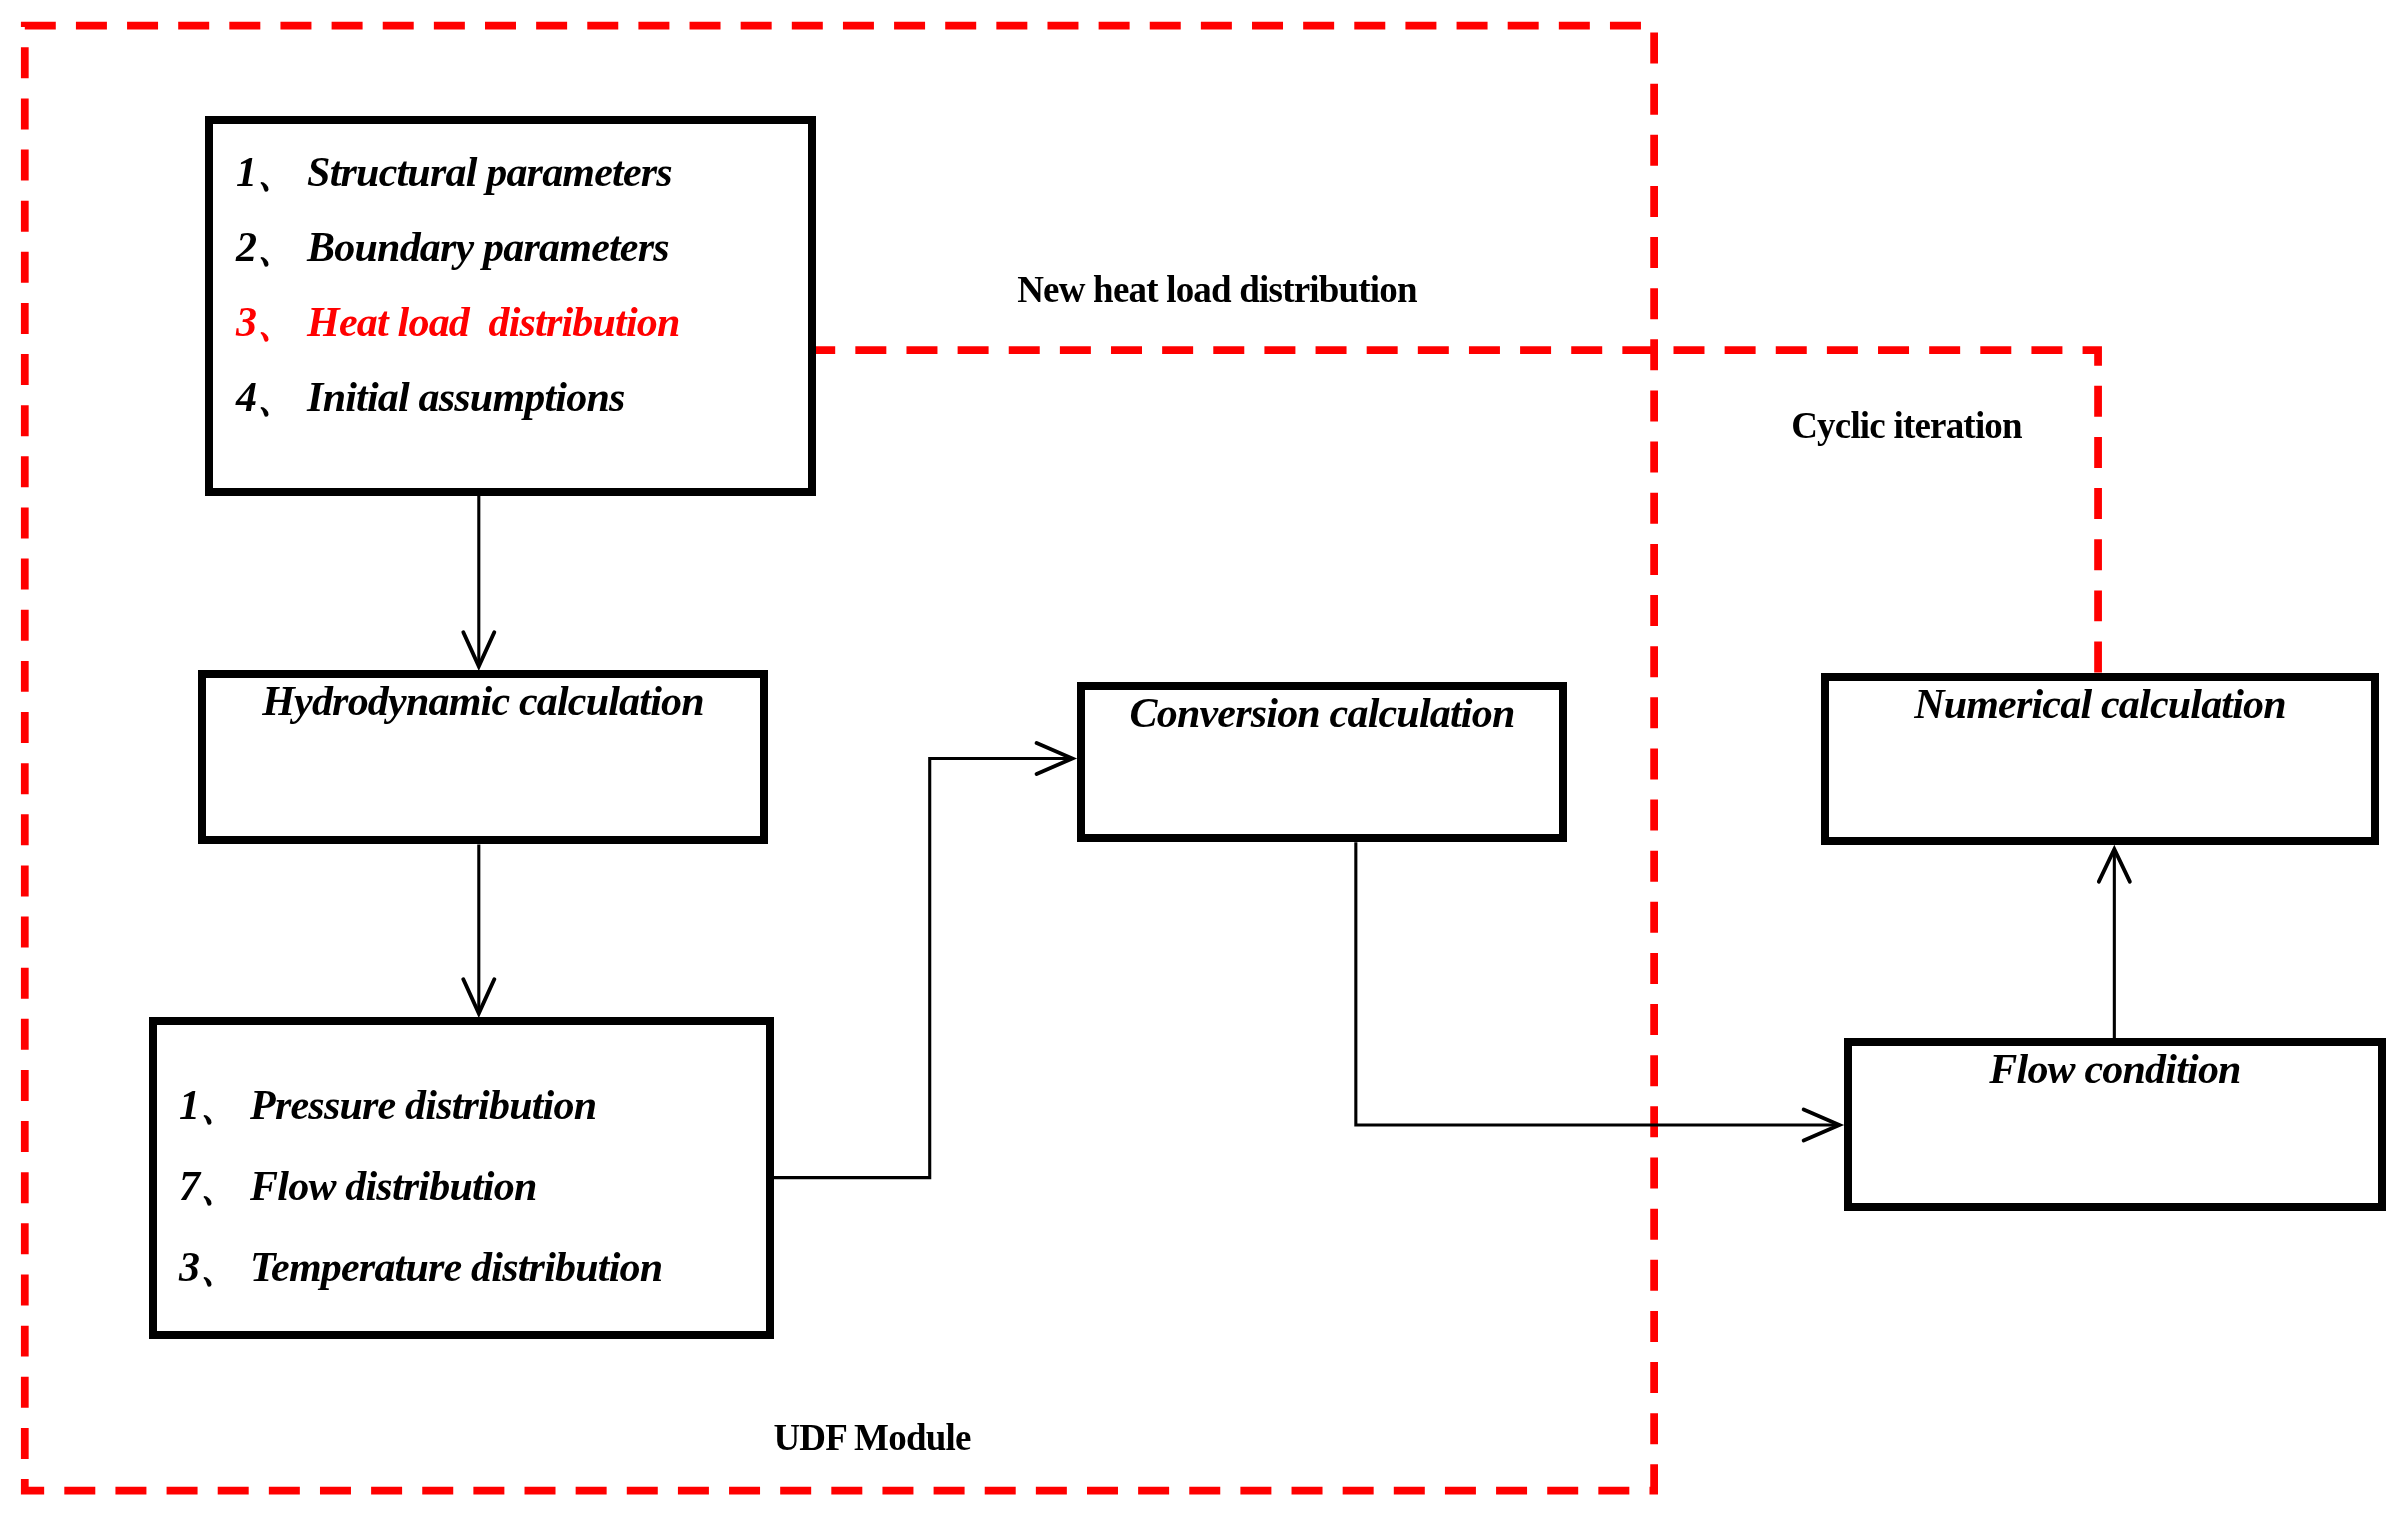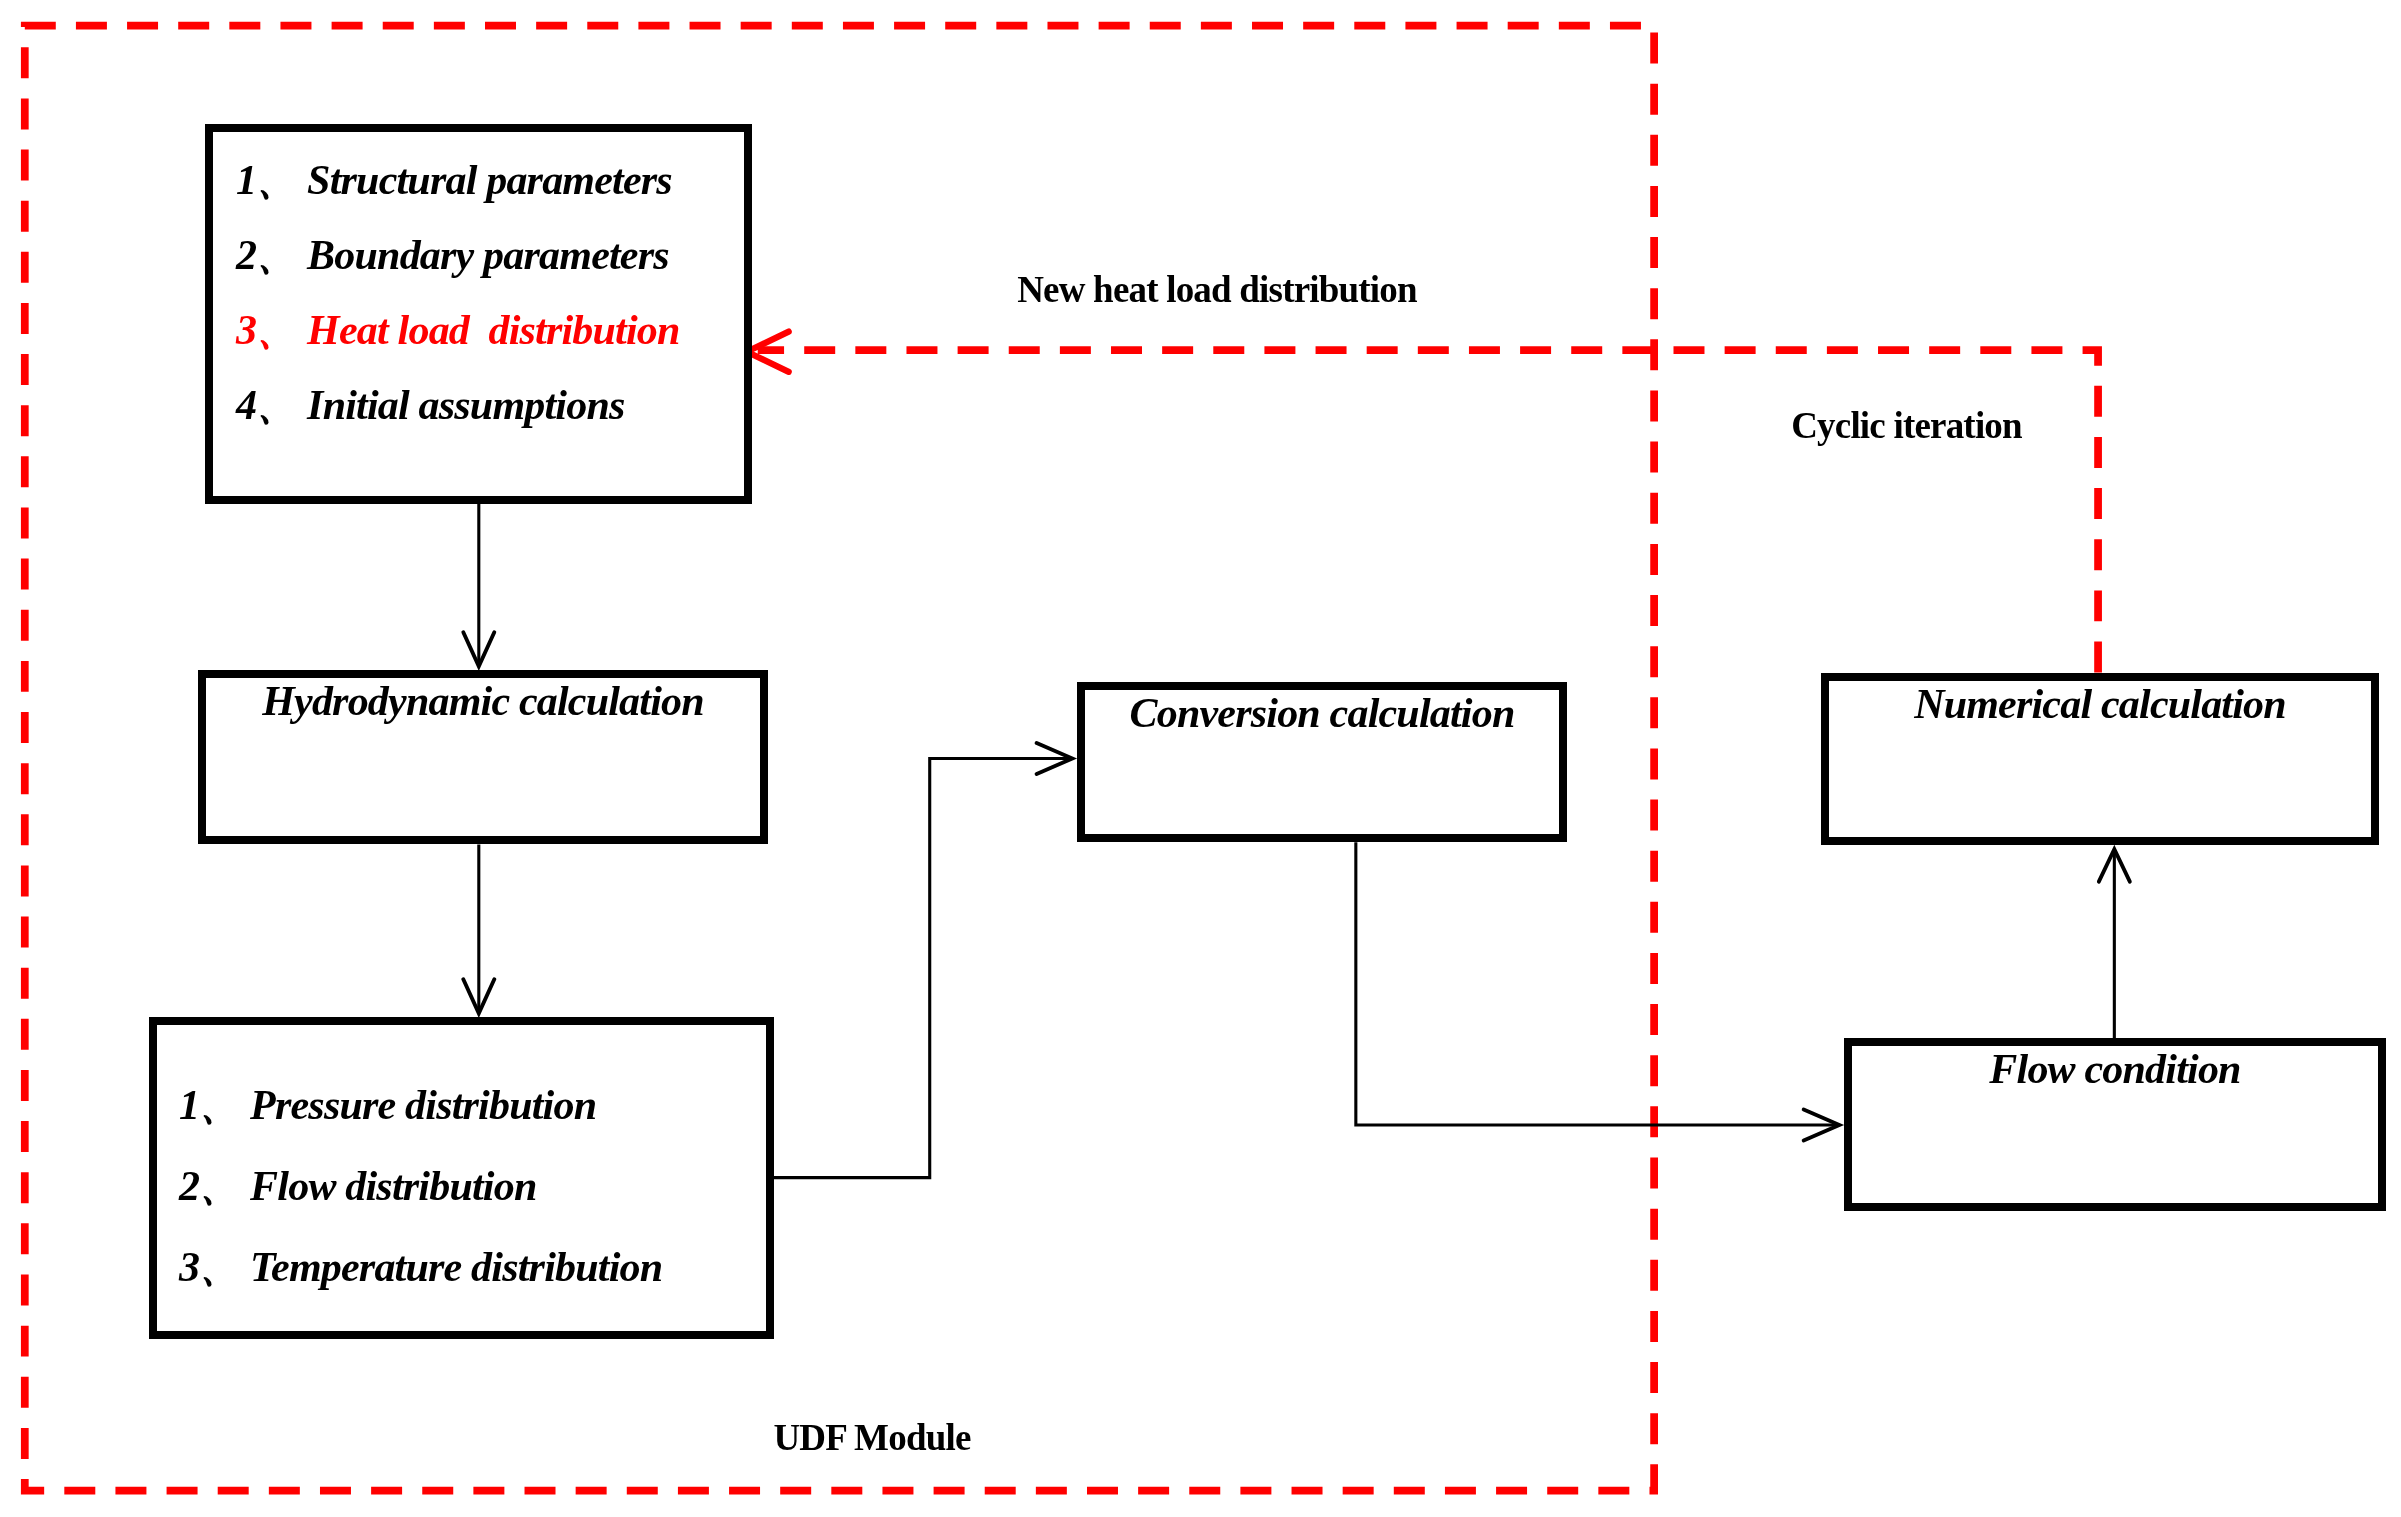--- a/index.html
+++ b/index.html
@@ -19,21 +19,21 @@
     box-sizing:border-box;
     font-weight:700;font-style:italic;
     font-size:42px;line-height:1.1;
     letter-spacing:-0.8px;
   }
   .box.centered{display:flex;align-items:flex-start;justify-content:center;text-align:center;}
   .list-box .row{
     display:flex;align-items:center;
     white-space:pre;
   }
-  #inputs-box{left:205px;top:124px;width:547px;height:380px;padding:11px 7.7px 0 23px;}
+  #inputs-box{left:205px;top:116px;width:611px;height:380px;padding:11px 7.7px 0 23px;}
   #inputs-box .row{height:75px;}
   #results-box{left:149px;top:1017px;width:625px;height:322px;padding:40px 7.7px 0 22px;}
   #results-box .row{height:81px;}
   #hydro-box{left:198px;top:670px;width:570px;height:174px;}
   #conversion-box{left:1077px;top:682px;width:490px;height:160px;}
   #numerical-box{left:1821px;top:673px;width:558px;height:172px;}
   #wall-box{left:1844px;top:1038px;width:542px;height:173px;}
   .accent{color:#ff0000;}
   .floating-label{
     position:absolute;
@@ -95,21 +95,21 @@
     <div class="row accent">3、 Heat load  distribution</div>
     <div class="row">4、 Initial assumptions</div>
   </div>
 
   <div class="box centered" id="hydro-box">
     <span>Hydrodynamic calculation</span>
   </div>
 
   <div class="box list-box" id="results-box">
     <div class="row">1、 Pressure distribution</div>
-    <div class="row">2、 Flow distribution</div>
+    <div class="row">7、 Flow distribution</div>
     <div class="row">3、 Temperature distribution</div>
   </div>
 
   <div class="box centered" id="conversion-box">
     <span>Conversion  calculation</span>
   </div>
 
   <div class="box centered" id="numerical-box">
     <span>Numerical  calculation</span>
   </div>

